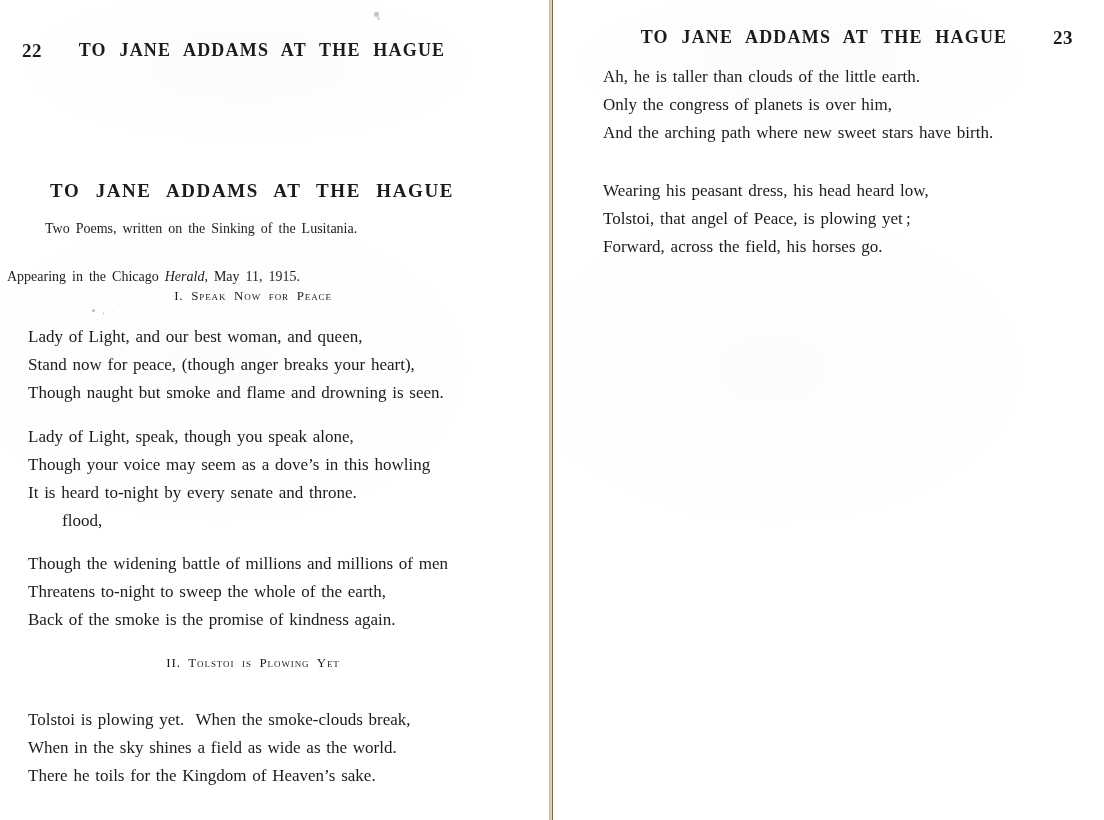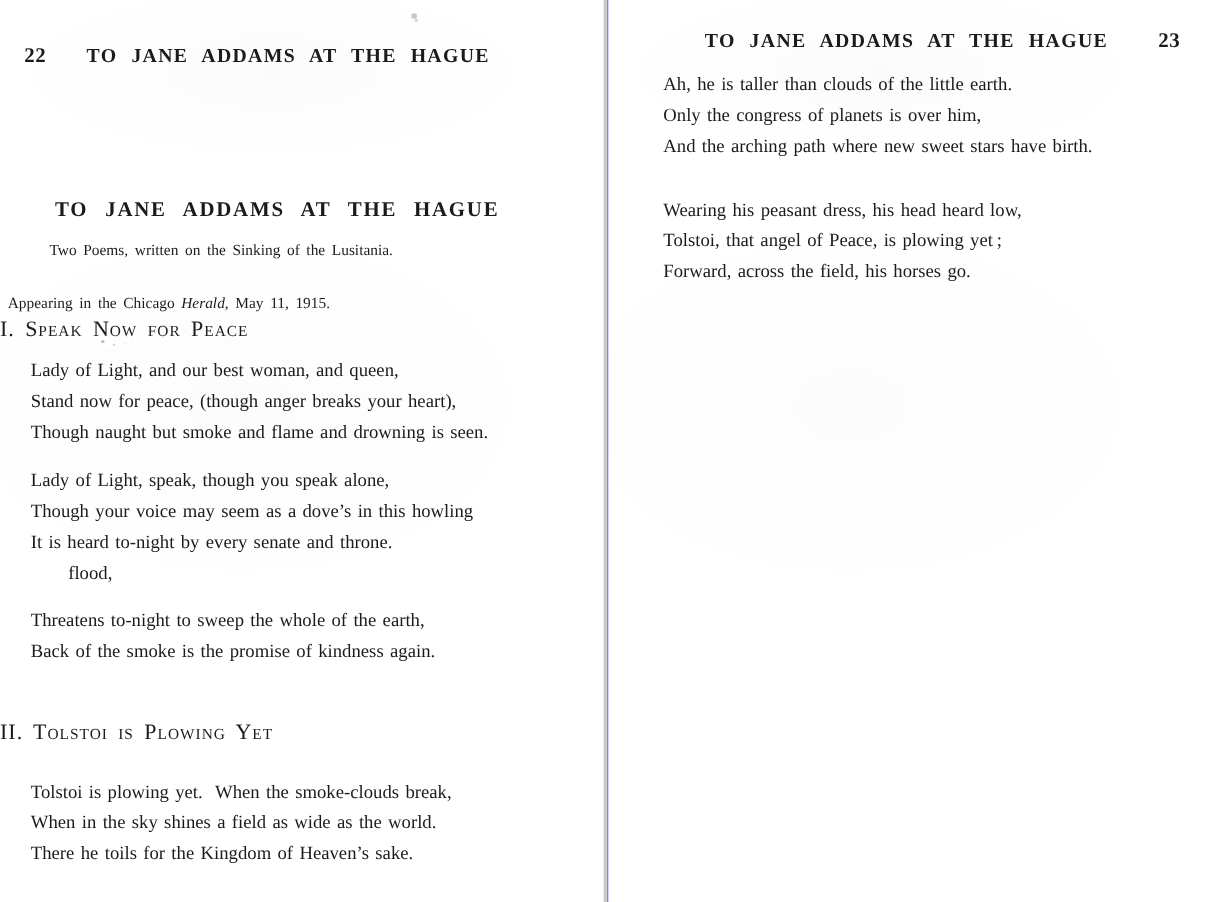--- a/index.html
+++ b/index.html
@@ -6,21 +6,21 @@
     margin: 0; padding: 0;
     width: 1104px; height: 820px;
     overflow: hidden;
     background: #ffffff;
     font-family: "Liberation Serif", "DejaVu Serif", serif;
     color: #1b1b1b;
   }
   .spread {
     position: relative;
     width: 1088px; height: 820px;
-    background: #8b5cf6;
+    background: #a16207;
   }
   .page {
     position: absolute; top: 0; height: 820px;
     background:
       radial-gradient(ellipse 360px 120px at 45% 8%, rgba(0,0,0,0.015), transparent 70%),
       radial-gradient(ellipse 420px 260px at 40% 45%, rgba(0,0,0,0.012), transparent 70%),
       #ffffff;
   }
   .page-left  { left: 0;   width: 549px; }
   .page-right { left: 553px; width: 551px; }
@@ -53,24 +53,25 @@
     text-align: center;
   }
   .sub-line {
     font-size: 14px;
     word-spacing: 2.5px;
     white-space: nowrap;
   }
   .sub-line .ital { font-style: italic; }
   .section-heading {
     font-variant: small-caps;
-    font-size: 20px;
+    font-size: 13px;
     letter-spacing: 0.9px;
     word-spacing: 3.5px;
     white-space: nowrap;
+    text-align: center;
   }
   .stanza { line-height: 28px; }
   .poem-line {
     font-size: 17px;
     word-spacing: 1.5px;
     white-space: nowrap;
   }
   .poem-line.indent { padding-left: 34px; }
 
   
@@ -117,20 +118,21 @@
     </div>
 
     <div class="abs stanza" style="left:28px; top:423px;">
       <div class="poem-line">Lady of Light, speak, though you speak alone,</div>
       <div class="poem-line">Though your voice may seem as a dove’s in this howling</div>
       <div class="poem-line">It is heard to-night by every senate and throne.</div>
       <div class="poem-line indent">flood,</div>
     </div>
 
     <div class="abs stanza" style="left:28px; top:550px;">
+      <div class="poem-line">Though the widening battle of millions and millions of men</div>
       <div class="poem-line">Threatens to-night to sweep the whole of the earth,</div>
       <div class="poem-line">Back of the smoke is the promise of kindness again.</div>
     </div>
 
     <div class="abs section-heading" style="left:0; width:506px; top:655px;">II. Tolstoi is Plowing Yet</div>
 
     <div class="abs stanza" style="left:28px; top:706px;">
       <div class="poem-line">Tolstoi is plowing yet.&nbsp; When the smoke-clouds break,</div>
       <div class="poem-line">When in the sky shines a field as wide as the world.</div>
       <div class="poem-line">There he toils for the Kingdom of Heaven’s sake.</div>

